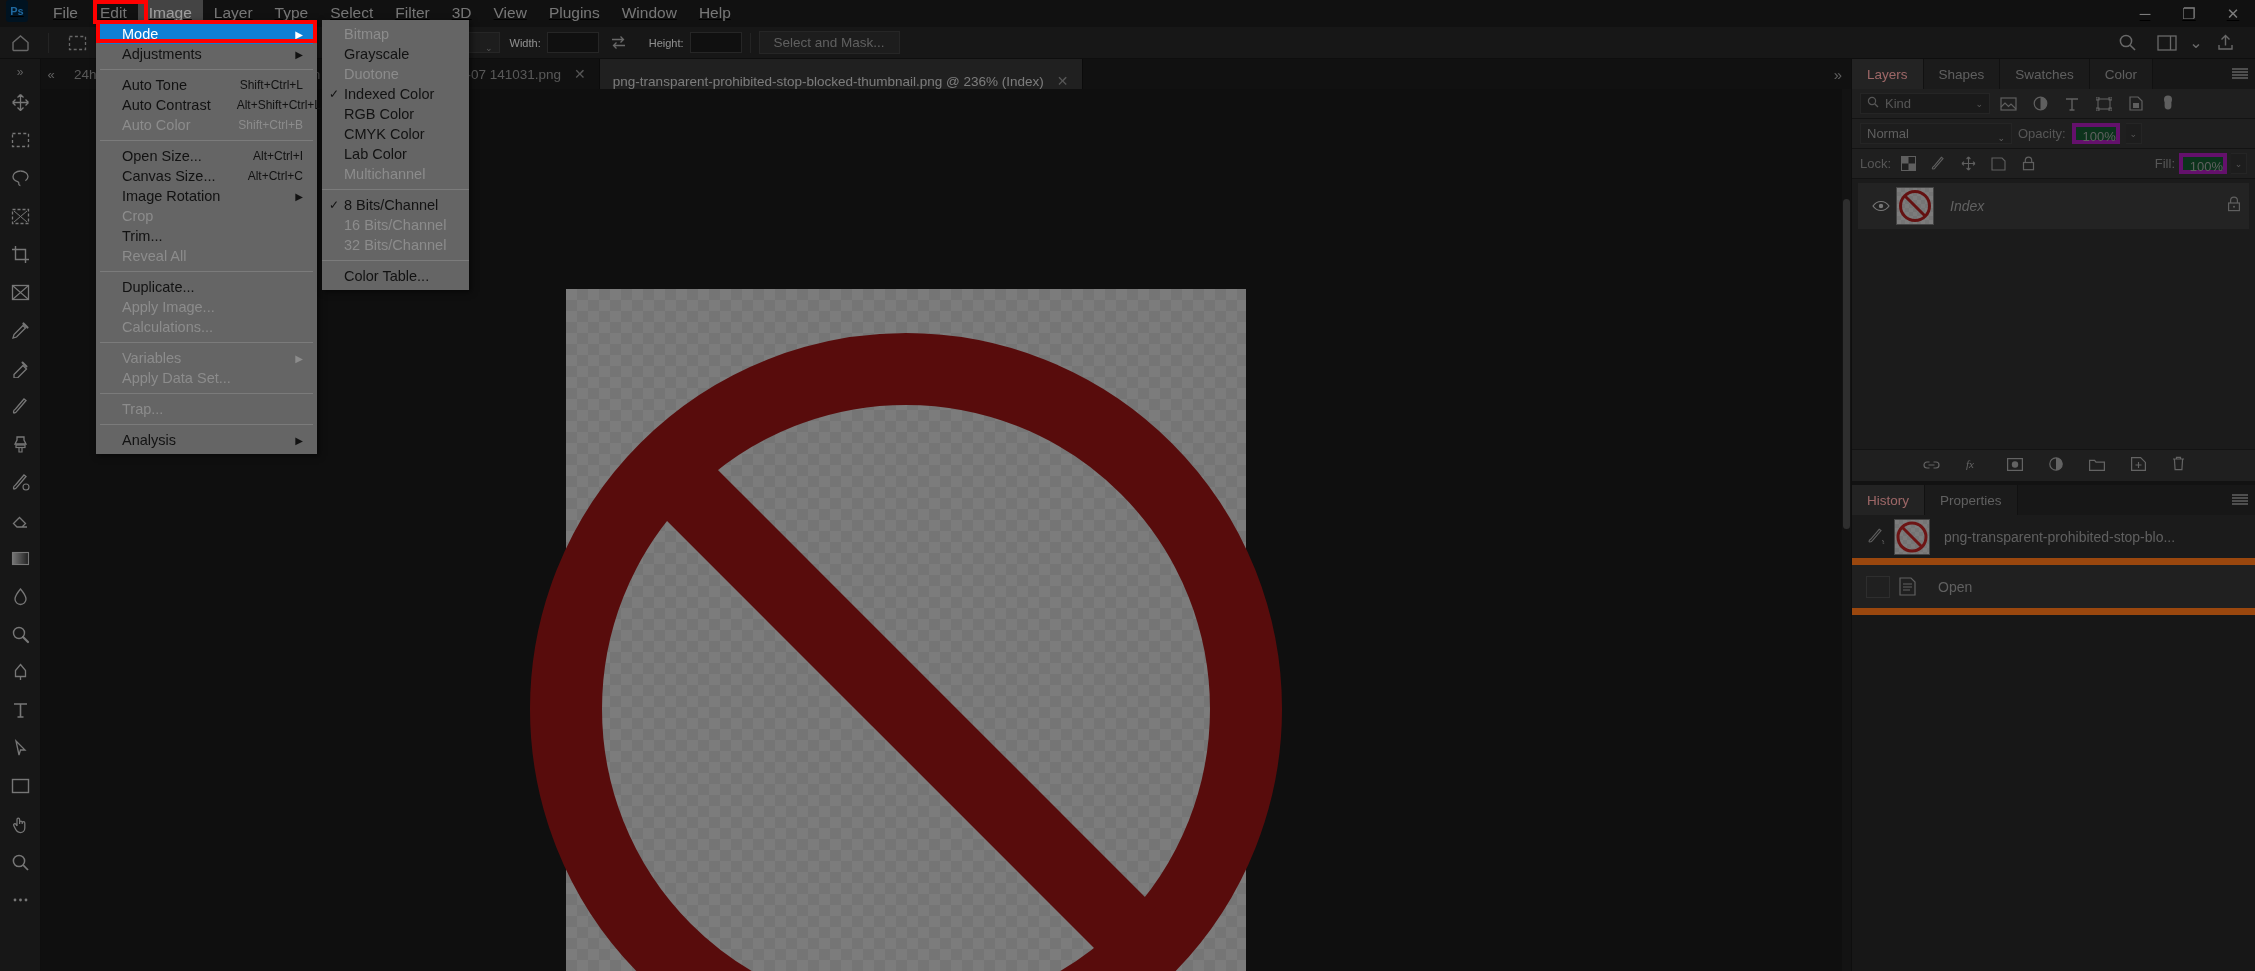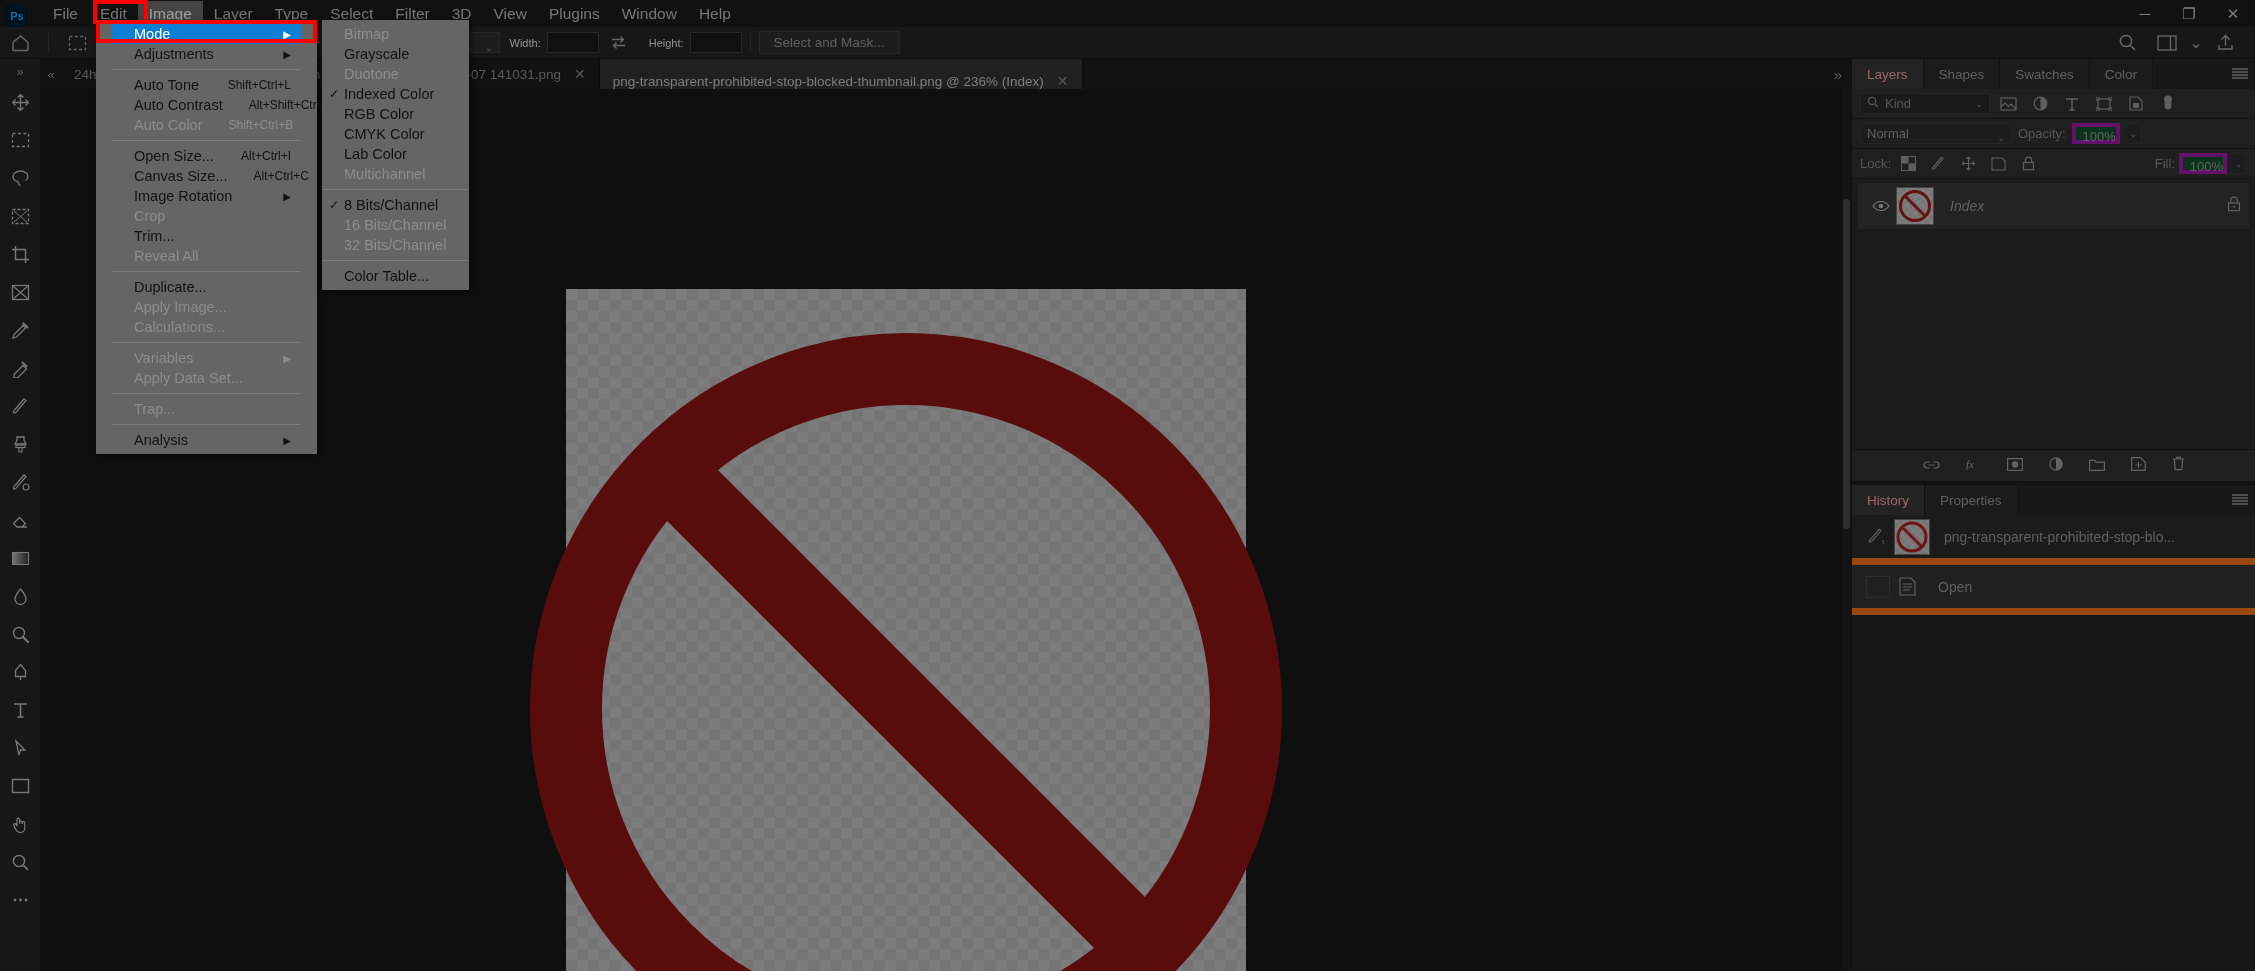--- a/index.html
+++ b/index.html
@@ -10,22 +10,23 @@
     overflow: hidden;
   }
   body { position: relative; }
 
   
   .app-dim { filter: brightness(0.62); }
 
   
   #menubar {
     position: absolute; left: 0; top: 0; width: 2255px; height: 27px;
-    background: #1b1b1b; display: flex; align-items: flex-end;
+    background: #1b1b1b; display: flex; align-items: flex-start;
     z-index: 5;
+    text-decoration: underline;
   }
   .ps-logo {
     width: 22px; height: 22px; margin-left: 6px; margin-right: 14px;
     background: #001e36; border-radius: 3px; color: #31a8ff;
     font-size: 11px; font-weight: bold; line-height: 22px; text-align: center;
     font-family: "Liberation Sans", sans-serif;
   }
   .menu-item {
     color: #bfbfbf; font-size: 15.5px; padding: 3px 11px; line-height: 20px;
     white-space: nowrap;
@@ -202,21 +203,21 @@
     background-size: 8px 8px; background-position: 0 0, 4px 4px;
     position: relative; flex: none;
   }
   .hist-label { margin-left: 14px; color: #9a9a9a; font-size: 14px; }
   .hist-snap-box { width: 24px; height: 22px; border: 1px solid #4a4a4a; margin-left: 6px; }
 
   
   #menu-image {
     position: absolute; left: 96px; top: 20px; width: 221px;
     background: #656565; color: #111111; z-index: 40;
-    padding: 4px 16px; box-shadow: 2px 2px 6px rgba(0,0,0,0.55);
+    padding: 4px 4px; box-shadow: 2px 2px 6px rgba(0,0,0,0.55);
   }
   #menu-mode-sub {
     position: absolute; left: 322px; top: 20px; width: 147px;
     background: #656565; color: #111111; z-index: 41;
     padding: 4px 0; box-shadow: 2px 2px 6px rgba(0,0,0,0.55);
   }
   .mi {
     display: flex; align-items: center; height: 20px; font-size: 14.5px;
     padding: 0 10px 0 22px; color: #121212; white-space: nowrap; position: relative;
   }

